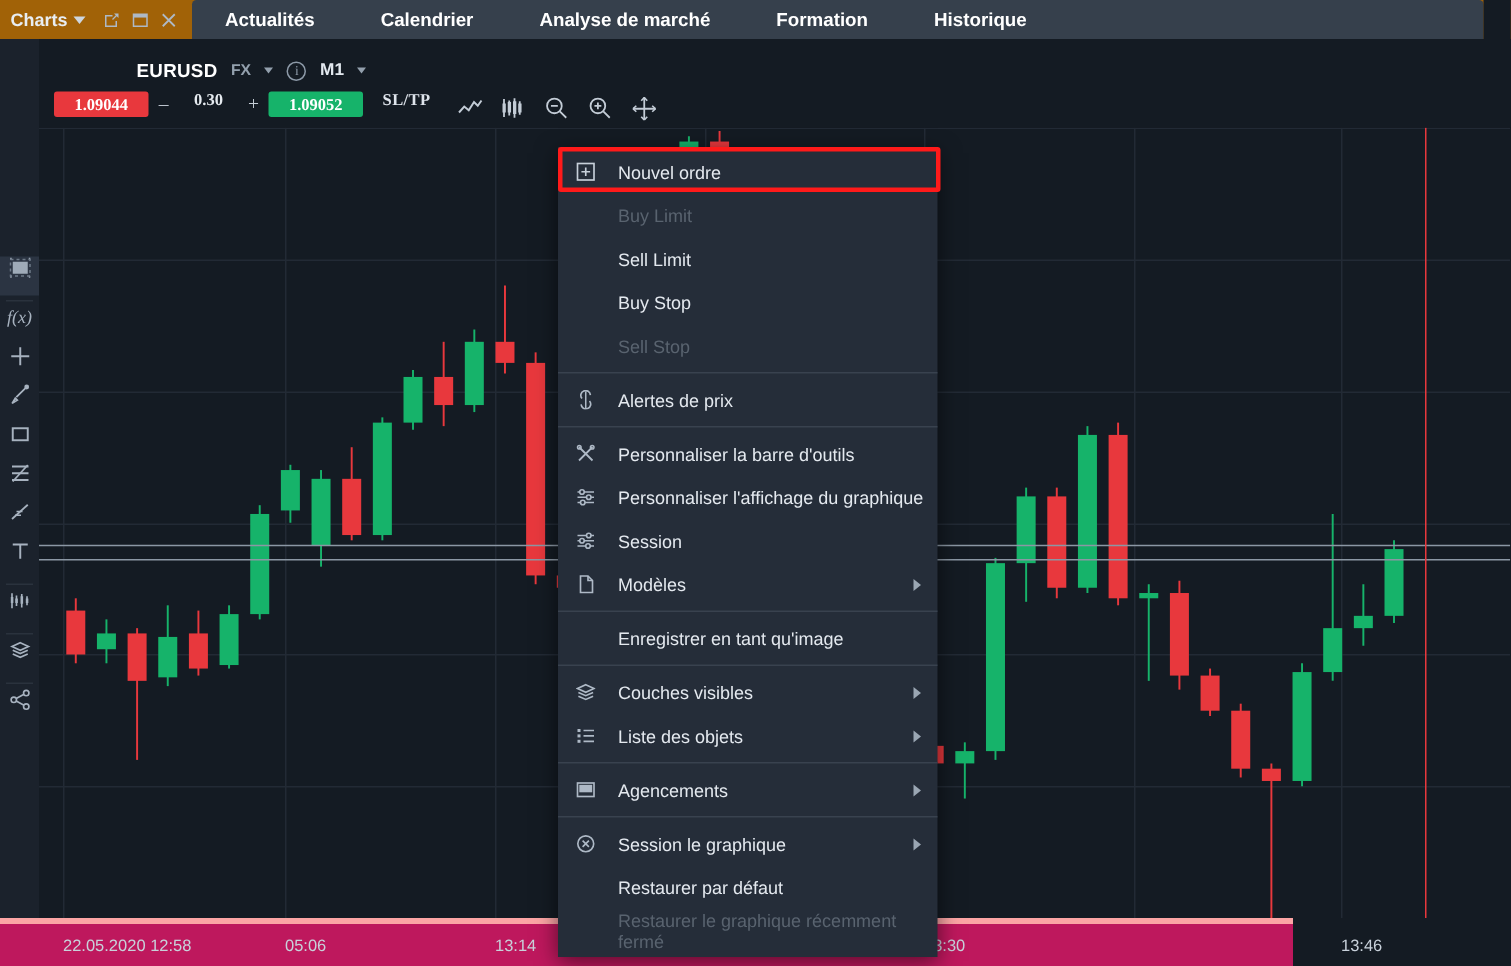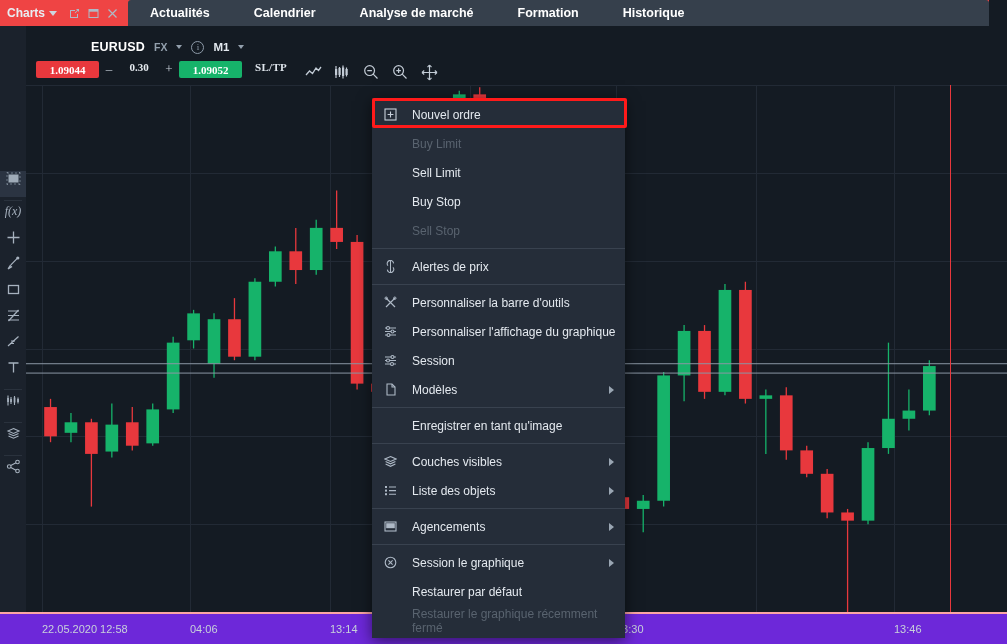--- a/index.html
+++ b/index.html
@@ -7,21 +7,21 @@
     width: 1007px; height: 644px;
     background: #141b23;
     font-family: "Liberation Sans", sans-serif;
     overflow: hidden;
   }
   #app { position: relative; width: 1007px; height: 644px; }
 
   
   #topbar {
     position: absolute; left: 0; top: 0; width: 1007px; height: 26px;
-    background: #ef4444; display: flex; align-items: stretch;
+    background: #a16207; display: flex; align-items: stretch;
   }
   #charts-menu {
     display: flex; align-items: center; gap: 2px;
     padding: 0 6px 0 7px; color: #e8edf2; font-size: 12px; font-weight: bold;
     cursor: pointer;
   }
   .caret-dn {
     width: 0; height: 0; margin-left: 2px;
     border-left: 4px solid transparent; border-right: 4px solid transparent;
     border-top: 5px solid #cdd6e0;
@@ -105,22 +105,22 @@
 
   
   #chart-area {
     position: absolute; left: 26px; top: 85px; width: 981px; height: 527px;
     background: #141b23; overflow: hidden;
   }
   #grid-layer, #candle-layer { position: absolute; left: 0; top: 0; }
 
   
   #time-axis {
-    position: absolute; left: 0; top: 612px; width: 1007px; height: 32px;
-    background: #6d28d9; border-top: 2px solid #fca5a5;
+    position: absolute; left: 0; top: 612px; width: 862px; height: 32px;
+    background: #be185d; border-top: 4px solid #fca5a5;
   }
   .tlabel {
     position: absolute; top: 9px; color: #c8d1da; font-size: 11px; white-space: nowrap;
   }
 
   
   #ctx-menu {
     position: absolute; left: 372px; top: 98px; width: 253px;
     background: #252d39; box-shadow: 0 3px 14px rgba(0,0,0,.55);
     padding: 2px 0 3px 0; z-index: 40;
@@ -442,21 +442,21 @@
         <line x1="903.3375000000001" y1="275.21111111112293" x2="903.3375000000001" y2="330.2533333333423" stroke="#16b36a" stroke-width="1.3"></line>
         <rect x="897.001875" y="281.0666666666649" width="12.67125" height="44.50222222222828" fill="#16b36a"></rect>
         <line x1="0" y1="278.72444444445335" x2="981" y2="278.72444444445335" stroke="#8b97a4" stroke-width="1"></line>
         <line x1="0" y1="288.09333333332575" x2="981" y2="288.09333333332575" stroke="#8b97a4" stroke-width="1"></line>
         <line x1="924.5" y1="0" x2="924.5" y2="527" stroke="#e8383d" stroke-width="1"></line>
       </svg>
   </div>
 
   <div id="time-axis">
       <div class="tlabel" style="left: 42px;">22.05.2020 12:58</div>
-      <div class="tlabel" style="left: 190px;">04:06</div>
+      <div class="tlabel" style="left: 190px;">05:06</div>
       <div class="tlabel" style="left: 330px;">13:14</div>
       <div class="tlabel" style="left: 470px;">13:22</div>
       <div class="tlabel" style="left: 616px;">13:30</div>
       <div class="tlabel" style="left: 780px; margin-top: 28px;">13:38</div>
       <div class="tlabel" style="left: 894px;">13:46</div>
     </div>
 
   <div id="ctx-menu">
       <div class="mi">
         <span class="mic">

